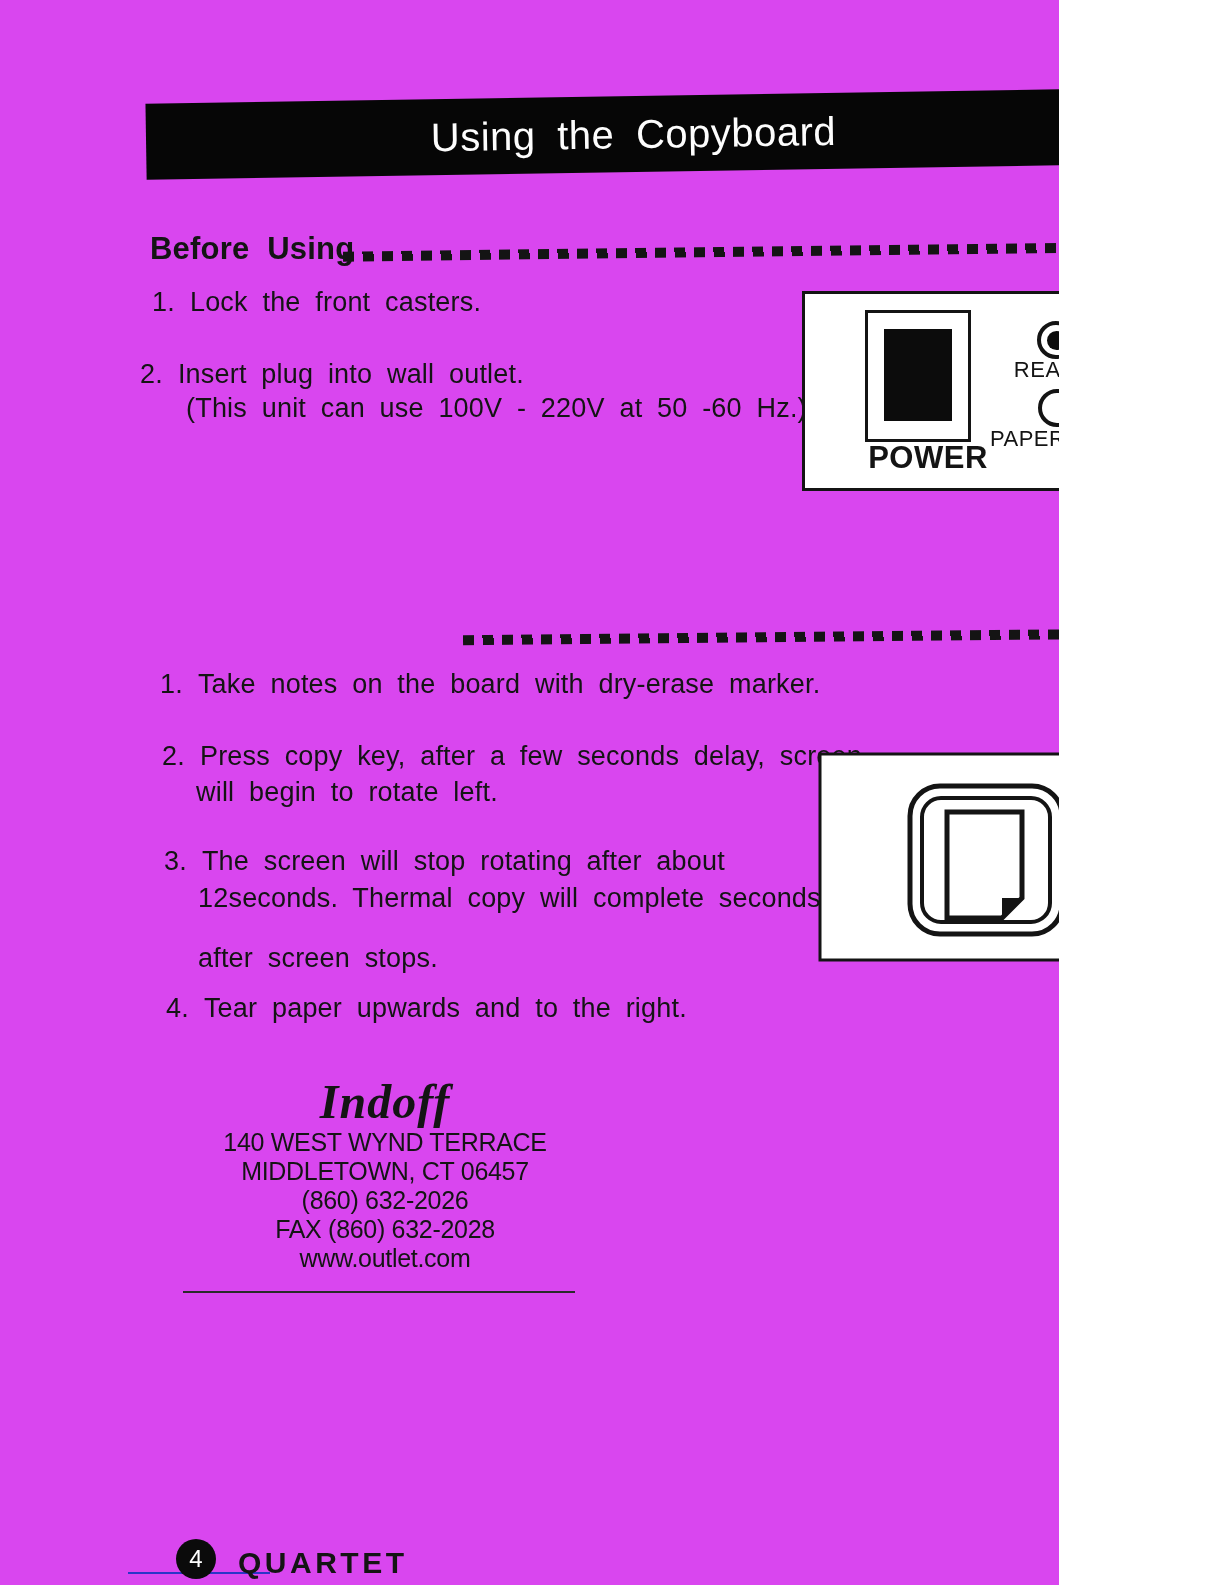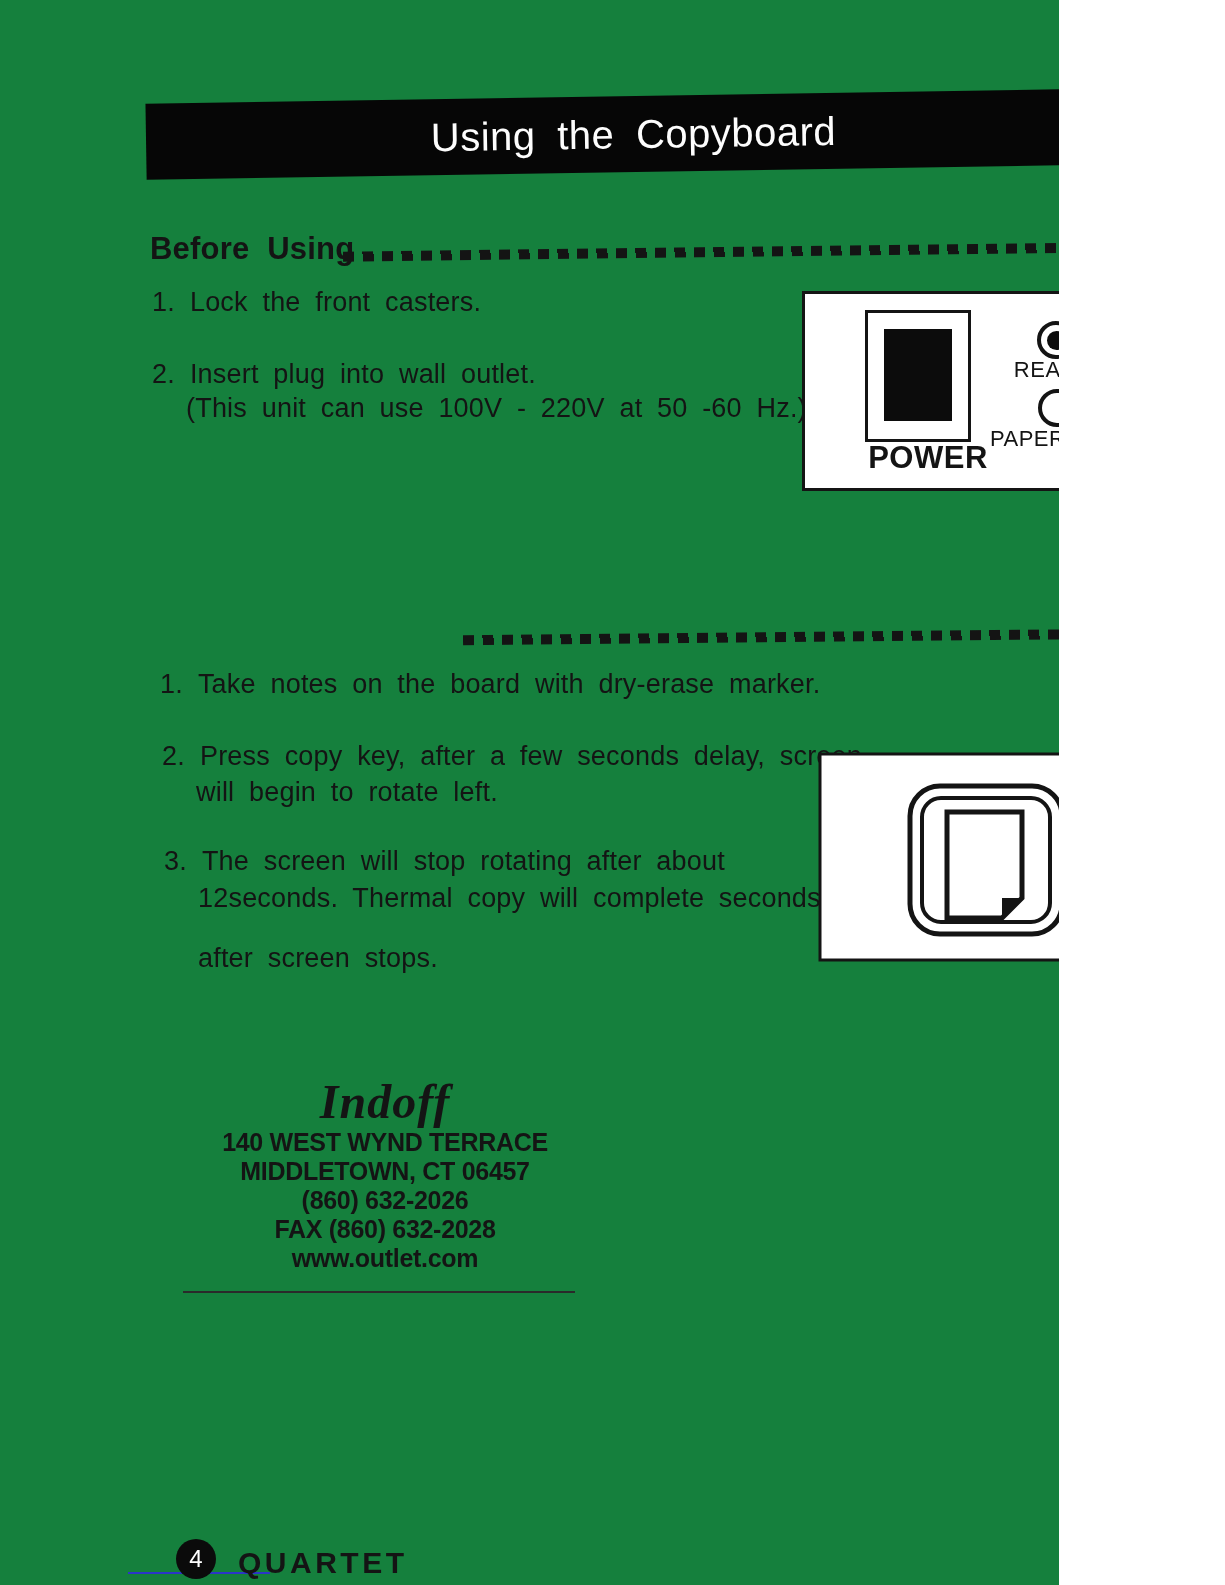--- a/index.html
+++ b/index.html
@@ -4,21 +4,21 @@
 <style>
   :root{
     --ink:#141414;
     --footer-line:#2b35c8;
   }
   html,body{margin:0;padding:0;background:#ffffff;}
   .page{
     position:relative;
     width:1059px;
     height:1585px;
-    background:#15803d;
+    background:#d946ef;
     overflow:hidden;
     font-family:"Liberation Sans", sans-serif;
     color:var(--ink);
   }
   .abs{position:absolute;}
 
   
   .header-bar{
     left:146px; top:96px;
     width:975px; height:76px;
@@ -100,21 +100,21 @@
     left:175px; top:1076px; width:420px;
     text-align:center;
   }
   .company{
     font-family:"Liberation Serif", serif;
     font-style:italic; font-weight:bold;
     font-size:48px; line-height:52px;
     letter-spacing:1px;
   }
   .addr-line{
-    font-size:25px; font-weight:bold;
+    font-size:25px; font-weight:normal;
     line-height:29px; letter-spacing:-0.3px;
     white-space:nowrap;
   }
   .contact-rule{
     left:183px; top:1291px; width:392px; height:2px;
     background:#2a2a2a;
   }
 
   
   .page-num-circle{
@@ -143,21 +143,21 @@
     <span class="header-title">Using the Copyboard</span>
   </div>
 
   <div class="abs sec-heading" style="left:150px; top:231px;">Before Using</div>
   <div class="abs dash-rule" style="left:343px; top:247px; width:758px; transform:rotate(-0.7deg);"></div>
 
   <div class="abs bodyline" style="left:152px; top:287px;">
     <span class="num">1.</span><span>Lock the front casters.</span>
   </div>
 
-  <div class="abs bodyline" style="left:152px; top:359px;">
+  <div class="abs bodyline" style="left:140px; top:359px;">
     <span class="num">2.</span><span>Insert plug into wall outlet.</span>
   </div>
   <div class="abs bodyline" style="left:186px; top:393px;">(This unit can use 100V - 220V at 50 -60 Hz.)</div>
 
 
   <div class="abs power-panel">
     <div class="switch-frame">
       <div class="switch-fill"></div>
     </div>
     <div class="power-label">POWER</div>
@@ -179,20 +179,23 @@
     <span class="num">2.</span><span>Press copy key, after a few seconds delay, screen</span>
   </div>
   <div class="abs bodyline" style="left:196px; top:777px;">will begin to rotate left.</div>
 
   <div class="abs bodyline" style="left:164px; top:846px;">
     <span class="num">3.</span><span>The screen will stop rotating after about</span>
   </div>
   <div class="abs bodyline" style="left:198px; top:883px;">12seconds. Thermal copy will complete seconds</div>
   <div class="abs bodyline" style="left:198px; top:943px;">after screen stops.</div>
 
+  <div class="abs bodyline" style="left:166px; top:993px;">
+    <span class="num">4.</span><span>Tear paper upwards and to the right.</span>
+  </div>
 
   <div class="abs copy-panel">
     <svg width="332" height="210" viewBox="0 0 332 210">
       <rect x="2" y="2" width="328" height="206" fill="#ffffff" stroke="#141414" stroke-width="3"></rect>
       <rect x="92" y="34" width="152" height="148" rx="30" fill="none" stroke="#141414" stroke-width="5"></rect>
       <rect x="104" y="46" width="128" height="124" rx="19" fill="none" stroke="#141414" stroke-width="4"></rect>
       <path d="M129 60 H204 V146 L184 166 H129 Z" fill="#ffffff" stroke="#141414" stroke-width="5" stroke-linejoin="miter"></path>
       <path d="M204 146 L184 166 L184 146 Z" fill="#141414"></path>
     </svg>
   </div>

